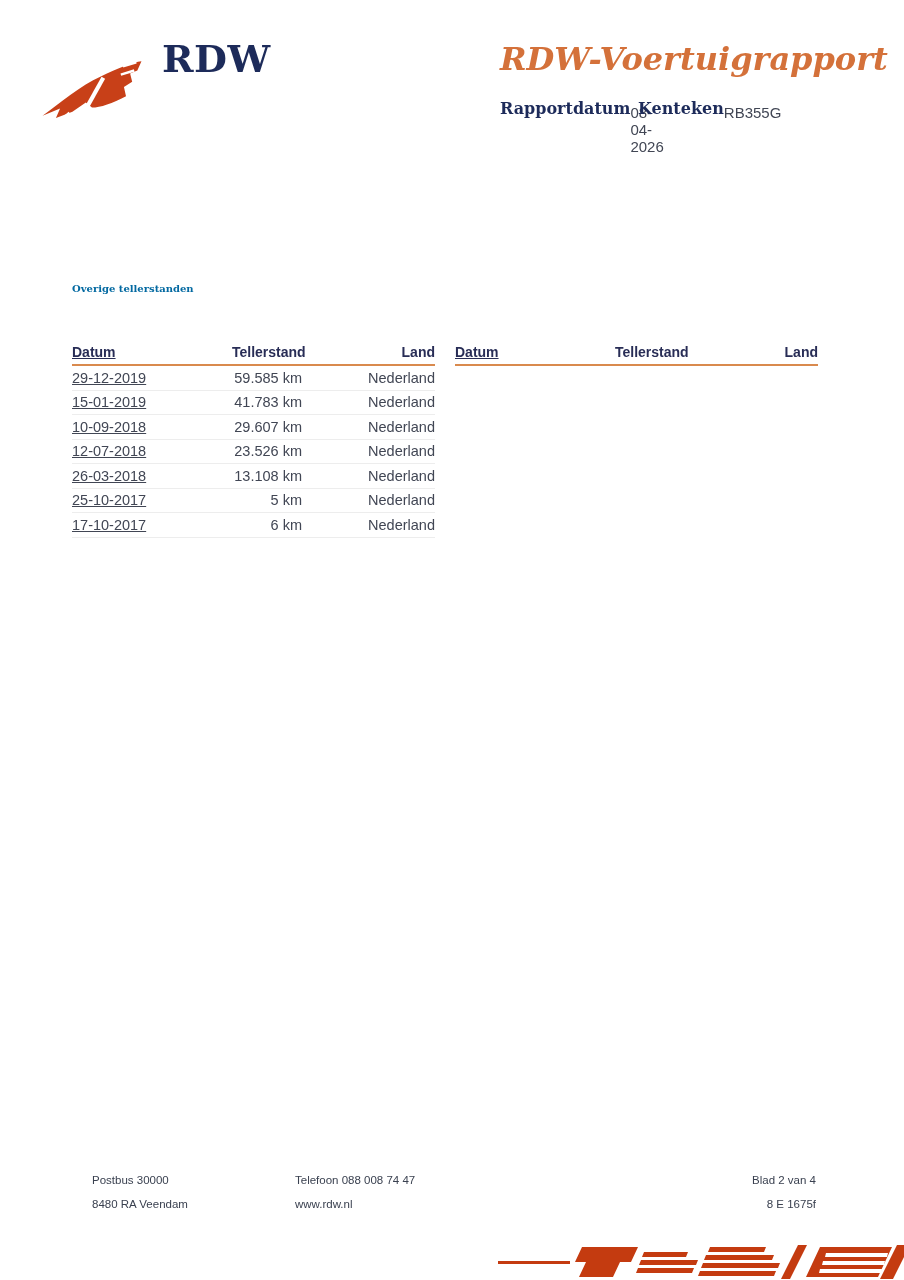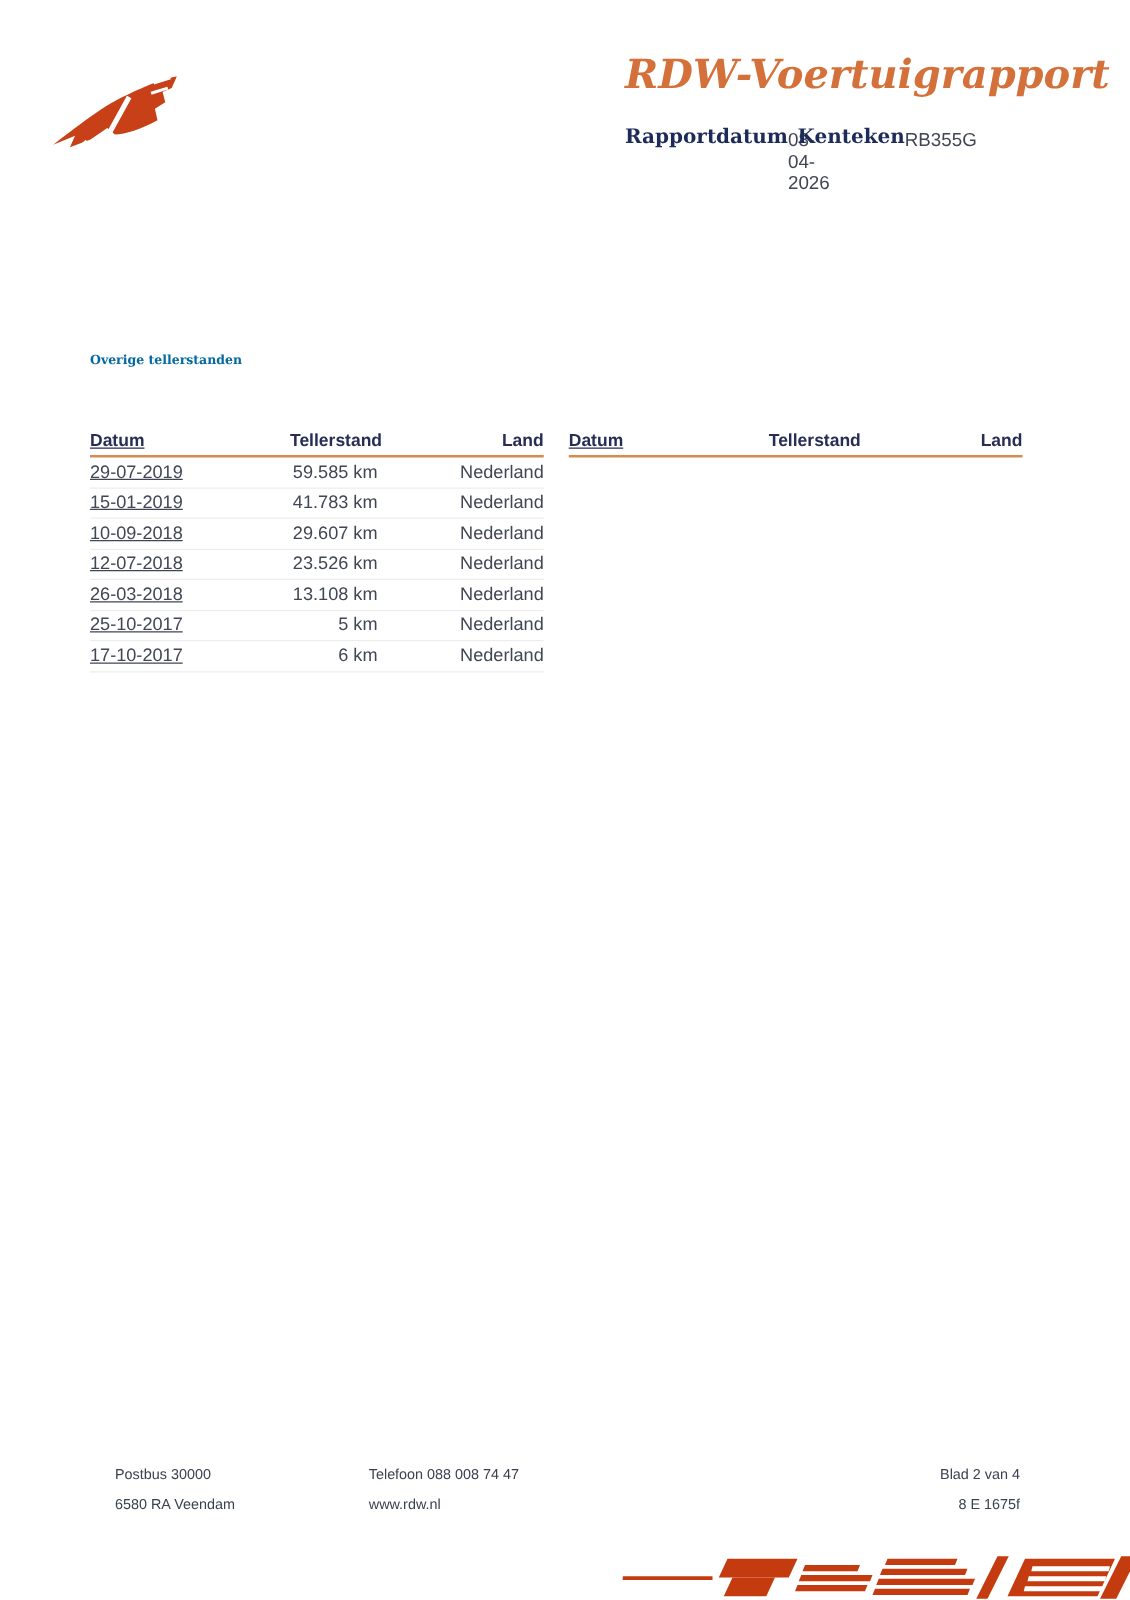--- a/index.html
+++ b/index.html
@@ -64,20 +64,21 @@
 
 <div class="logo-block">
   <svg class="logo-wing" width="104" height="68" viewBox="0 0 100 66" aria-hidden="true">
     <path d="M2,60 C18,48 40,30 58,22 C74,14 90,8 98,7 L94,16 L87,19 L89,27 L81,32 L83,41
              C70,48 58,52 50,52 L44,47 L31,56 L15,62 L19,53 Z" fill="#c84018"></path>
     <path d="M61,23 L46,50" stroke="#ffffff" stroke-width="4" fill="none"></path>
     <path d="M80,12 L93,8" stroke="#ffffff" stroke-width="2.4" fill="none"></path>
     <path d="M78,20 L91,16" stroke="#ffffff" stroke-width="2.4" fill="none"></path>
     <path d="M28,57 L20,64" stroke="#ffffff" stroke-width="2.2" fill="none"></path>
   </svg>
+  <span class="logo-wordmark">RDW</span>
 </div>
 
 <div class="header-right">
   <div class="doc-title">RDW-Voertuigrapport</div>
   <div class="meta-row">
     <div class="meta-col first">
       <span class="meta-label">Rapportdatum</span>
       <span class="meta-value">08-04-2026</span>
     </div>
     <div class="meta-col">
@@ -89,21 +90,21 @@
 
 <div class="section-heading">Overige tellerstanden</div>
 
 <div class="odo-table left">
   <div class="thead">
     <span class="c1">Datum</span>
     <span class="c2">Tellerstand</span>
     <span class="c3">Land</span>
   </div>
   <div class="trow">
-    <span class="c1">29-07-2019</span>
+    <span class="c1">29-12-2019</span>
     <span class="c2">59.585 km</span>
     <span class="c3">Nederland</span>
   </div>
   <div class="trow">
     <span class="c1">15-01-2019</span>
     <span class="c2">41.783 km</span>
     <span class="c3">Nederland</span>
   </div>
   <div class="trow">
     <span class="c1">10-09-2018</span>
@@ -135,21 +136,21 @@
 <div class="odo-table right">
   <div class="thead">
     <span class="c1">Datum</span>
     <span class="c2">Tellerstand</span>
     <span class="c3">Land</span>
   </div>
 </div>
 
 <div class="footer-col footer-left">
   <div>Postbus 30000</div>
-  <div>6580 RA Veendam</div>
+  <div>8480 RA Veendam</div>
 </div>
 <div class="footer-col footer-mid">
   <div>Telefoon 088 008 74 47</div>
   <div>www.rdw.nl</div>
 </div>
 <div class="footer-col footer-right">
   <div>Blad 2 van 4</div>
   <div>8 E 1675f</div>
 </div>
 

